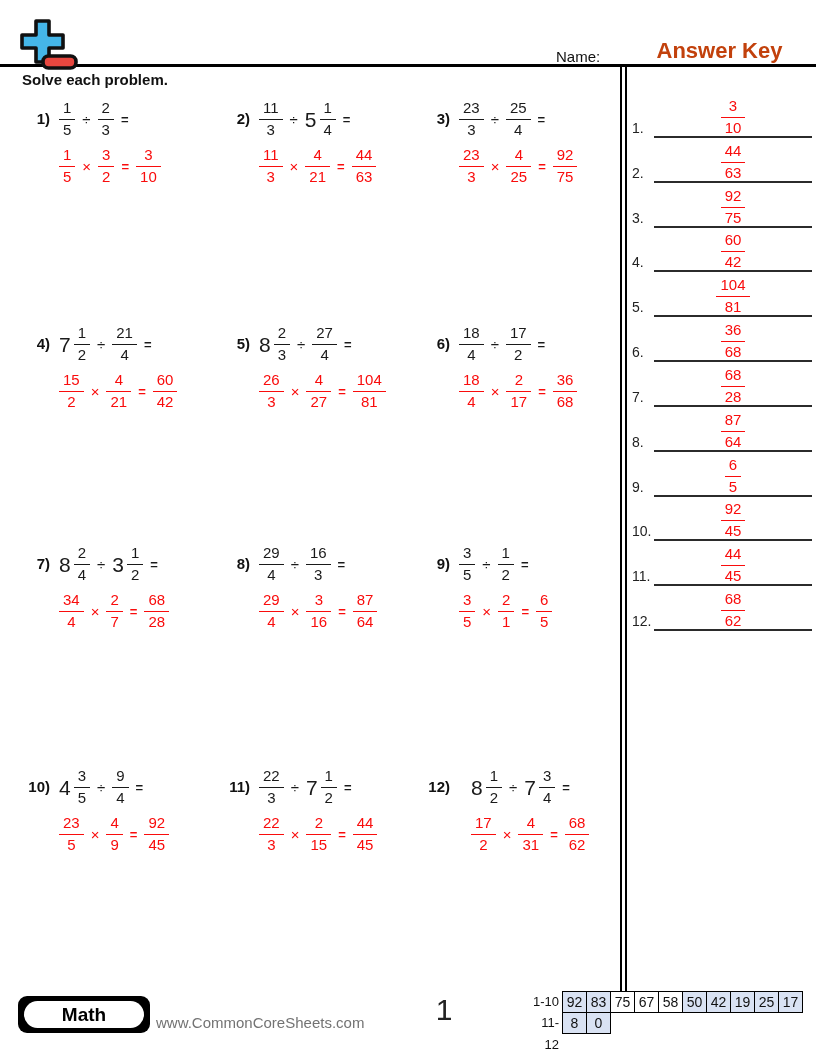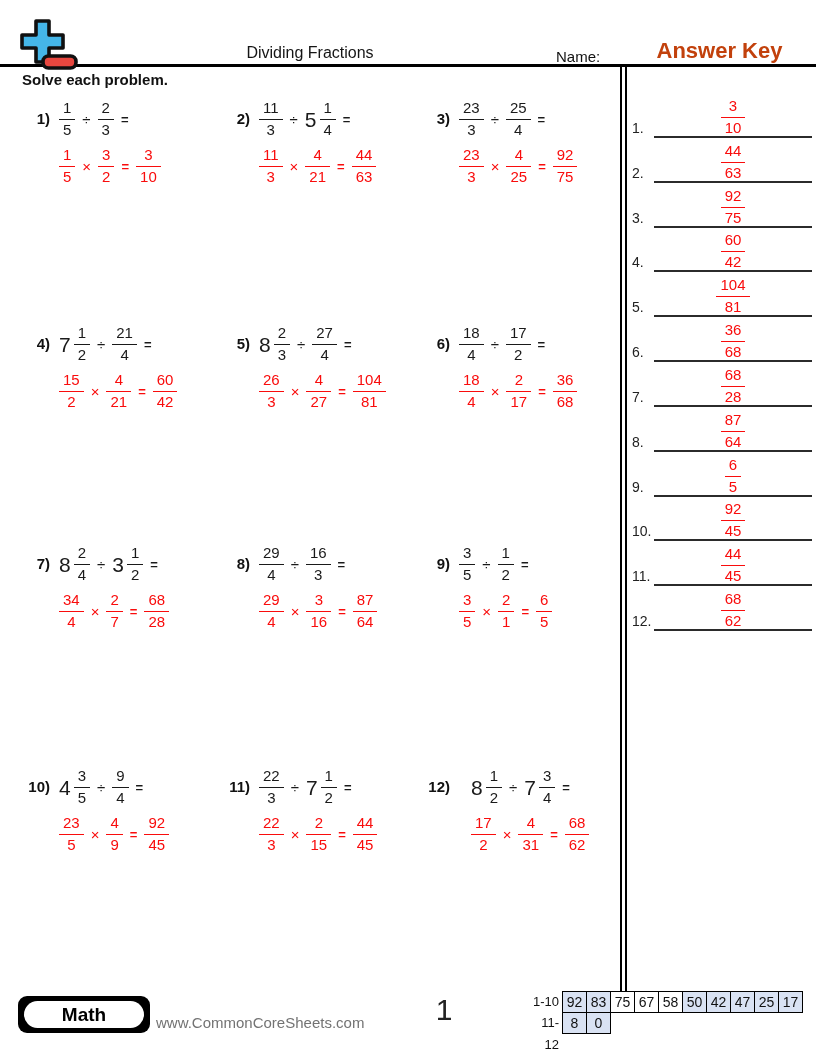--- a/index.html
+++ b/index.html
@@ -67,21 +67,20 @@
 </style>
 </head>
 <body>
 
 <div class="page">
 
   <svg class="logo" viewBox="0 0 66 54" aria-hidden="true">
     <path d="M20 3 h13 v14 h14 v13 h-14 v14 h-13 v-14 h-14 v-13 h14 z" fill="#45b6e8" stroke="#101010" stroke-width="3.6" stroke-linejoin="round"></path>
     <rect x="27" y="38" width="33" height="12" rx="5.5" fill="#e8473f" stroke="#101010" stroke-width="3.6"></rect>
   </svg>
-  <div class="page-title">Dividing Fractions</div>
   <div class="name-label">Name:</div>
   <div class="answer-key">Answer Key</div>
   <div class="header-line"></div>
   <div class="instructions">Solve each problem.</div>
 
   <div class="vline"></div>
 
   <div id="answers">
       <div class="answer-row" style="top: 100px;">
         <span class="a-label">1.</span>
@@ -615,21 +614,21 @@
   <div id="score-table">
       <div class="score-row" style="top: 991px;">
         <span class="score-label">1-10</span>
         <span class="score-cell hl">92</span>
         <span class="score-cell hl">83</span>
         <span class="score-cell">75</span>
         <span class="score-cell">67</span>
         <span class="score-cell">58</span>
         <span class="score-cell hl">50</span>
         <span class="score-cell hl">42</span>
-        <span class="score-cell hl">47</span>
+        <span class="score-cell hl">19</span>
         <span class="score-cell hl">25</span>
         <span class="score-cell hl">17</span>
       </div>
       <div class="score-row" style="top: 1012px;">
         <span class="score-label">11-12</span>
         <span class="score-cell hl">8</span>
         <span class="score-cell hl">0</span>
       </div>
     </div>
 

